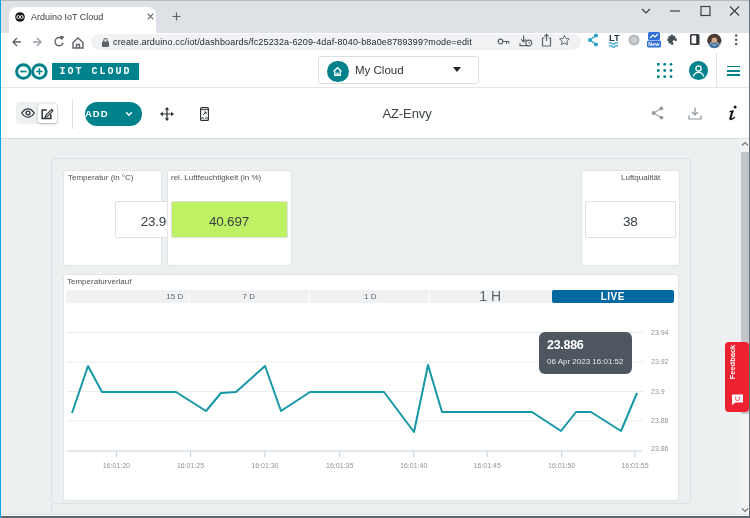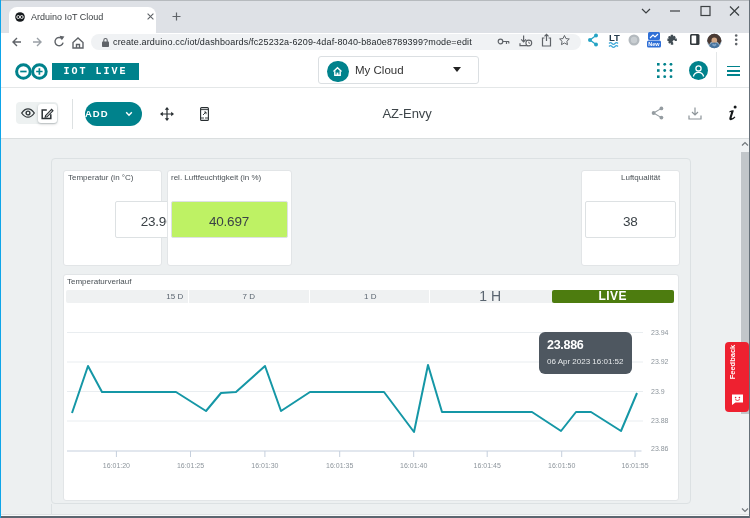--- a/index.html
+++ b/index.html
@@ -133,21 +133,21 @@
 
   <svg class="abs" style="left:13px;top:62px;" width="36" height="19" viewBox="0 0 36 19">
     <g fill="none" stroke="#00828c" stroke-width="3">
       <circle cx="9.4" cy="9.5" r="6.8"></circle>
         <circle cx="25.4" cy="9.5" r="6.8"></circle>
     </g>
     <path d="M6.2 9.5 L12.6 9.5" stroke="#00828c" stroke-width="1.7"></path>
     <path d="M22.2 9.5 L28.6 9.5 M25.4 6.3 L25.4 12.7" stroke="#00828c" stroke-width="1.7"></path>
   </svg>
   <div class="abs" style="left:51px;top:63px;width:87px;height:17px;background:#00828c;color:#fff;
-       font-family:'Liberation Mono',monospace;font-weight:bold;font-size:10px;line-height:17px;text-align:center;letter-spacing:2px;">IOT LIVE</div>
+       font-family:'Liberation Mono',monospace;font-weight:bold;font-size:10px;line-height:17px;text-align:center;letter-spacing:2px;">IOT CLOUD</div>
 
   <div class="abs" style="left:316.5px;top:56px;width:161.5px;height:28px;background:#fff;border:1px solid #dbdfe2;border-radius:3px;box-sizing:border-box;"></div>
   <div class="abs" style="left:326px;top:60.5px;width:21.5px;height:21.5px;border-radius:50%;background:#00828c;"></div>
   <svg class="abs" style="left:331px;top:65.5px;" width="11" height="11" viewBox="0 0 11 11">
     <path d="M1.5 5.5 L5.5 1.8 L9.5 5.5" fill="none" stroke="#fff" stroke-width="1.4"></path>
     <path d="M2.8 5.2 V9.2 H8.2 V5.2" fill="none" stroke="#fff" stroke-width="1.4"></path>
     <rect x="4.6" y="6.6" width="1.8" height="2.6" fill="#fff"></rect>
   </svg>
   <div class="abs" style="left:354px;top:64px;font-size:11.5px;color:#333;">My Cloud</div>
   <div class="abs" style="left:452px;top:67px;width:0;height:0;border-left:4.5px solid transparent;border-right:4.5px solid transparent;border-top:5px solid #222;"></div>
@@ -248,21 +248,21 @@
   <div class="abs" style="left:583.5px;top:200.5px;width:91.5px;height:37px;background:#fff;border:1px solid #dde1e3;border-radius:2px;box-sizing:border-box;line-height:39px;text-align:center;font-size:13.5px;letter-spacing:-0.2px;color:#3b4247;">38</div>
 
   <div class="abs" style="left:62px;top:273.5px;width:615.5px;height:227px;background:#fff;border:1px solid #e2e5e7;border-radius:3px;box-sizing:border-box;"></div>
   <div class="abs" style="left:66px;top:276.5px;font-size:8px;color:#4a5156;">Temperaturverlauf</div>
 
   <div class="abs" style="left:65px;top:290px;width:607.5px;height:13px;background:#eff1f2;border-radius:2px;"></div>
   <div class="abs" style="left:65px;top:290px;width:121.5px;height:13px;line-height:13px;text-align:center;font-size:8px;color:#5a6570;margin-left:48px;">15 D</div>
   <div class="abs" style="left:186.5px;top:290px;width:121.5px;height:13px;line-height:13px;text-align:center;font-size:8px;color:#5a6570;border-left:1px solid #fff;box-sizing:border-box;">7 D</div>
   <div class="abs" style="left:308px;top:290px;width:121.5px;height:13px;line-height:13px;text-align:center;font-size:8px;color:#5a6570;border-left:1px solid #fff;box-sizing:border-box;">1 D</div>
   <div class="abs" style="left:428px;top:290px;width:121.5px;height:13px;line-height:13px;text-align:center;font-size:14px;color:#5a6570;border-left:1px solid #fff;box-sizing:border-box;">1 H</div>
-  <div class="abs" style="left:551px;top:290px;width:121.5px;height:13px;background:#4d7c0f;border-radius:2px;line-height:13px;text-align:center;font-size:12px;font-weight:bold;color:#fff;letter-spacing:0.5px;">LIVE</div>
+  <div class="abs" style="left:551px;top:290px;width:121.5px;height:13px;background:#0369a1;border-radius:2px;line-height:13px;text-align:center;font-size:10px;font-weight:bold;color:#fff;letter-spacing:0.5px;">LIVE</div>
 
   <svg class="abs" style="left:62px;top:273px;" width="616" height="227" viewBox="0 0 616 227">
     <g stroke="#e9edf0" stroke-width="1">
       <path d="M4 59.5 H580"></path>
         <path d="M4 89 H580"></path>
         <path d="M4 118.5 H580"></path>
         <path d="M4 148 H580"></path>
     </g>
     <path d="M4 178 H578.5" stroke="#c5cfdd" stroke-width="1"></path>
     <g stroke="#c5cfdd" stroke-width="1">

